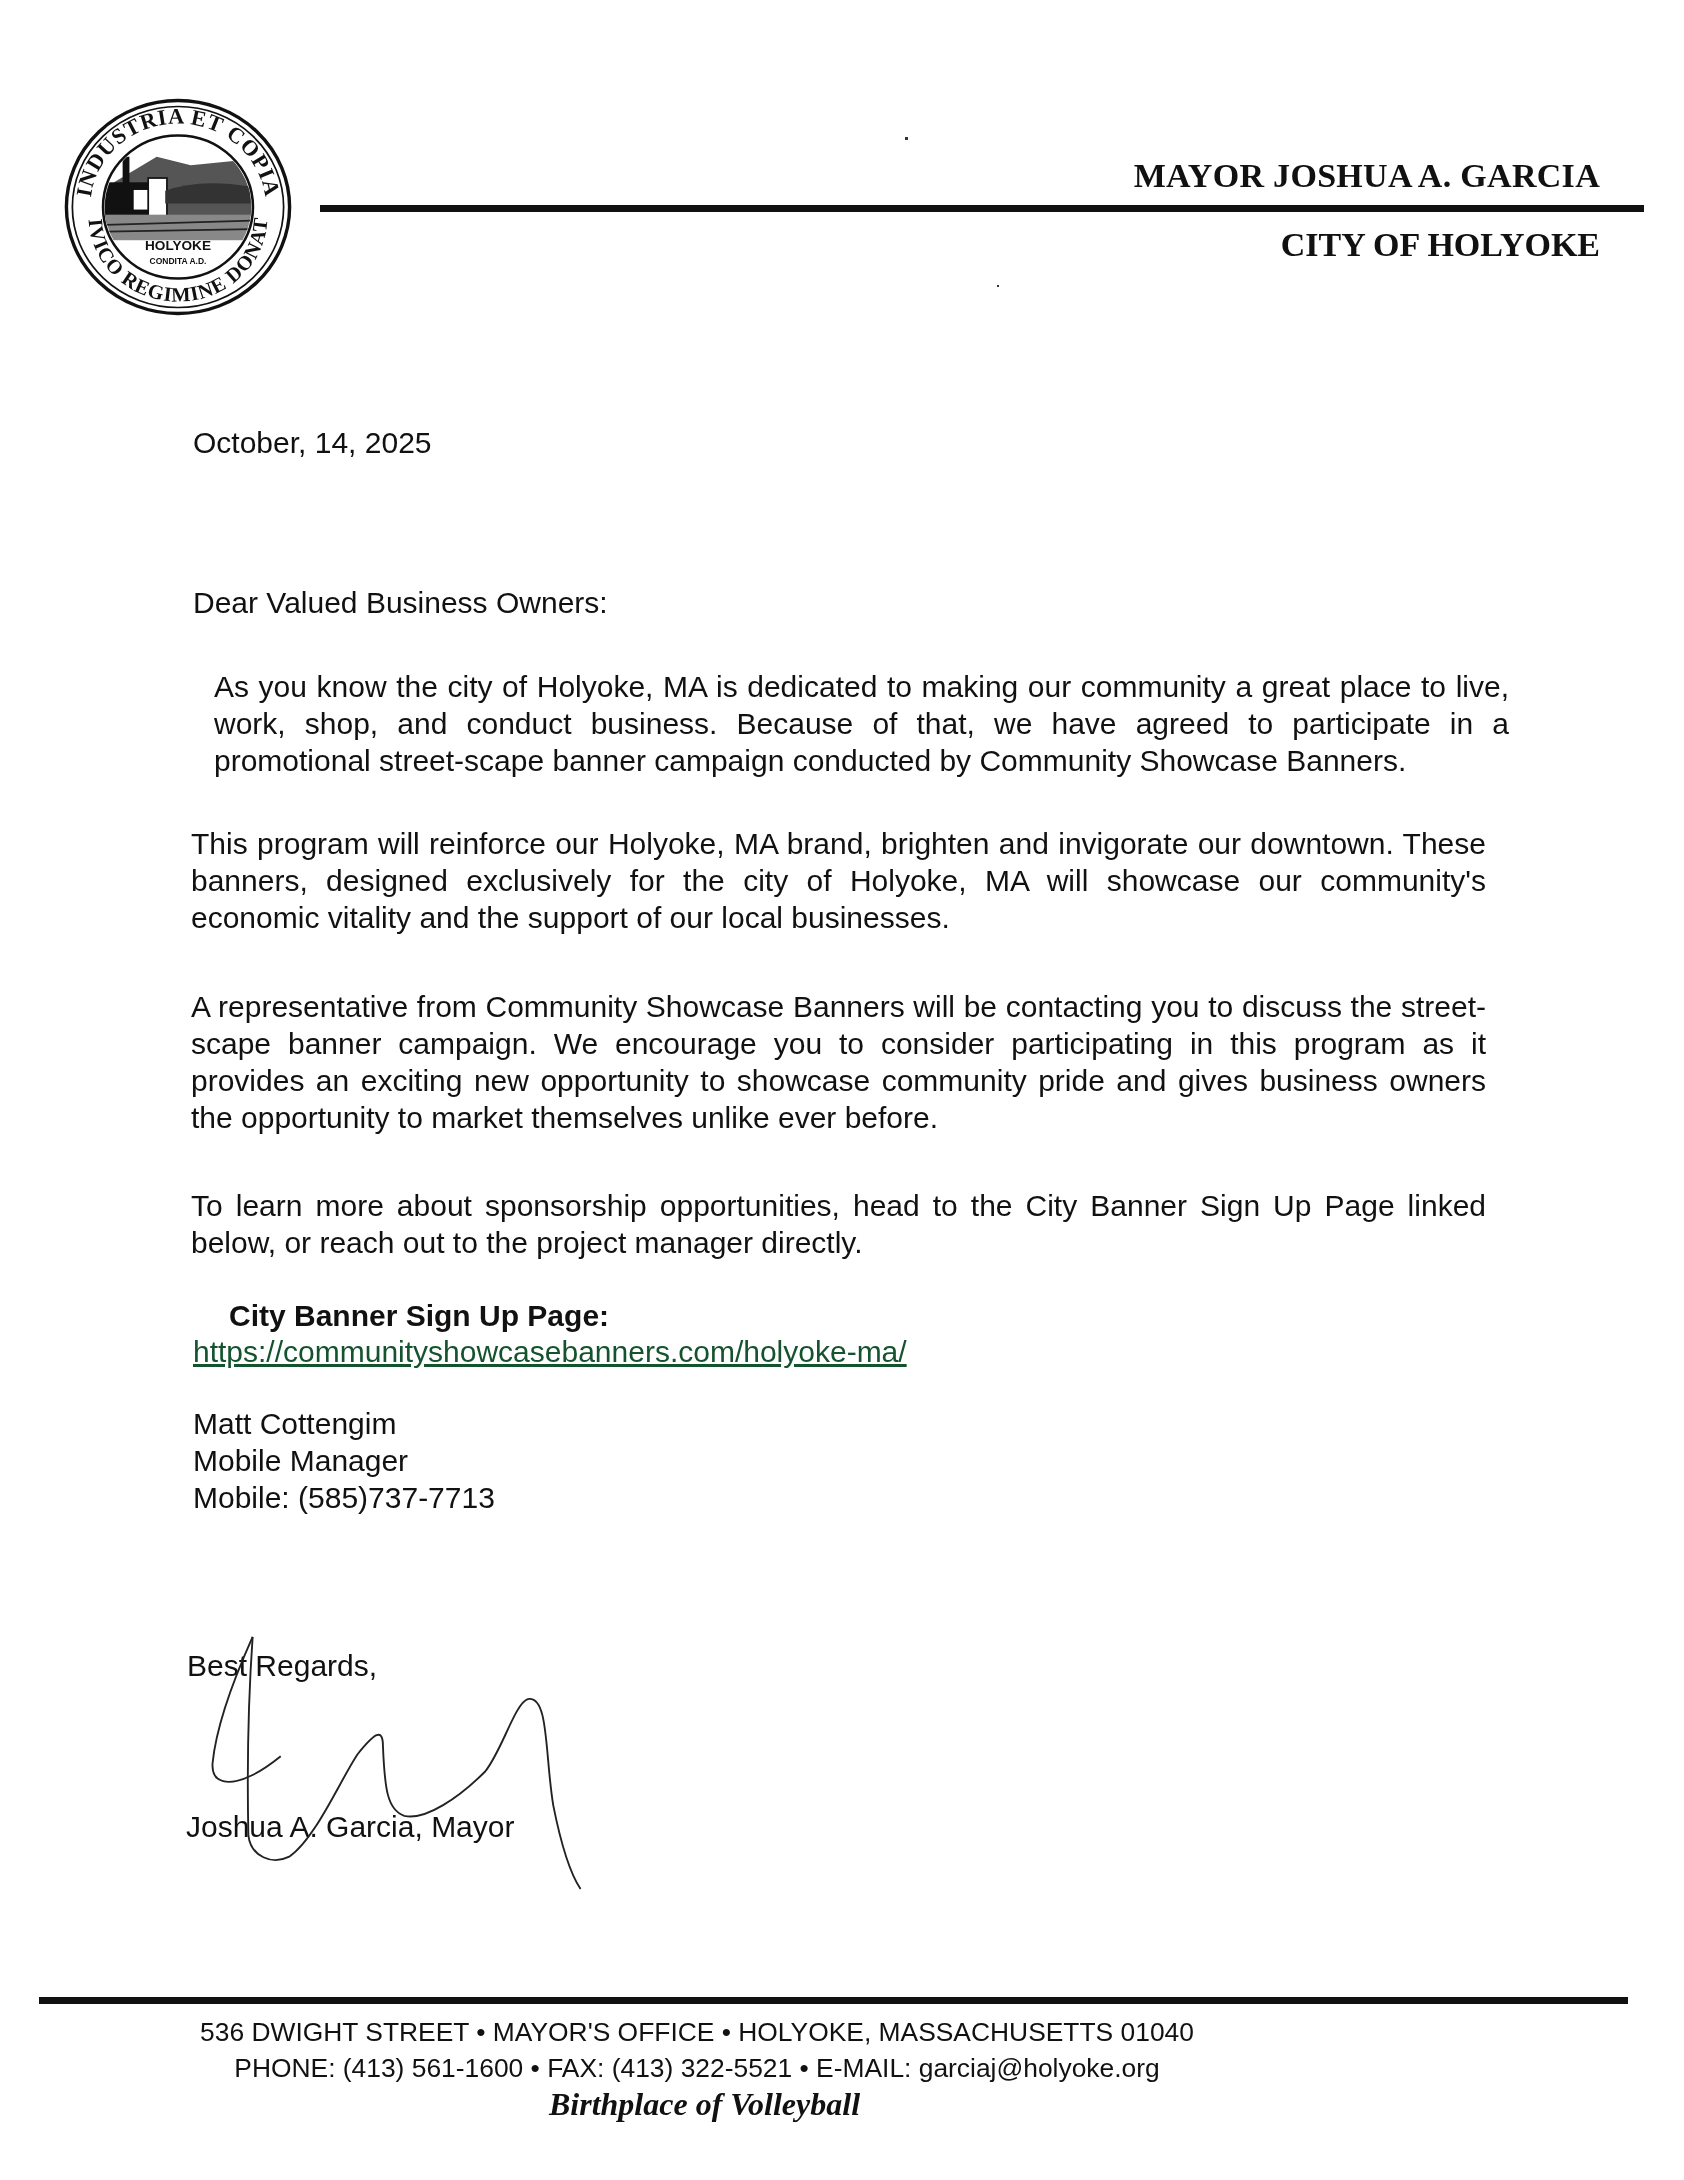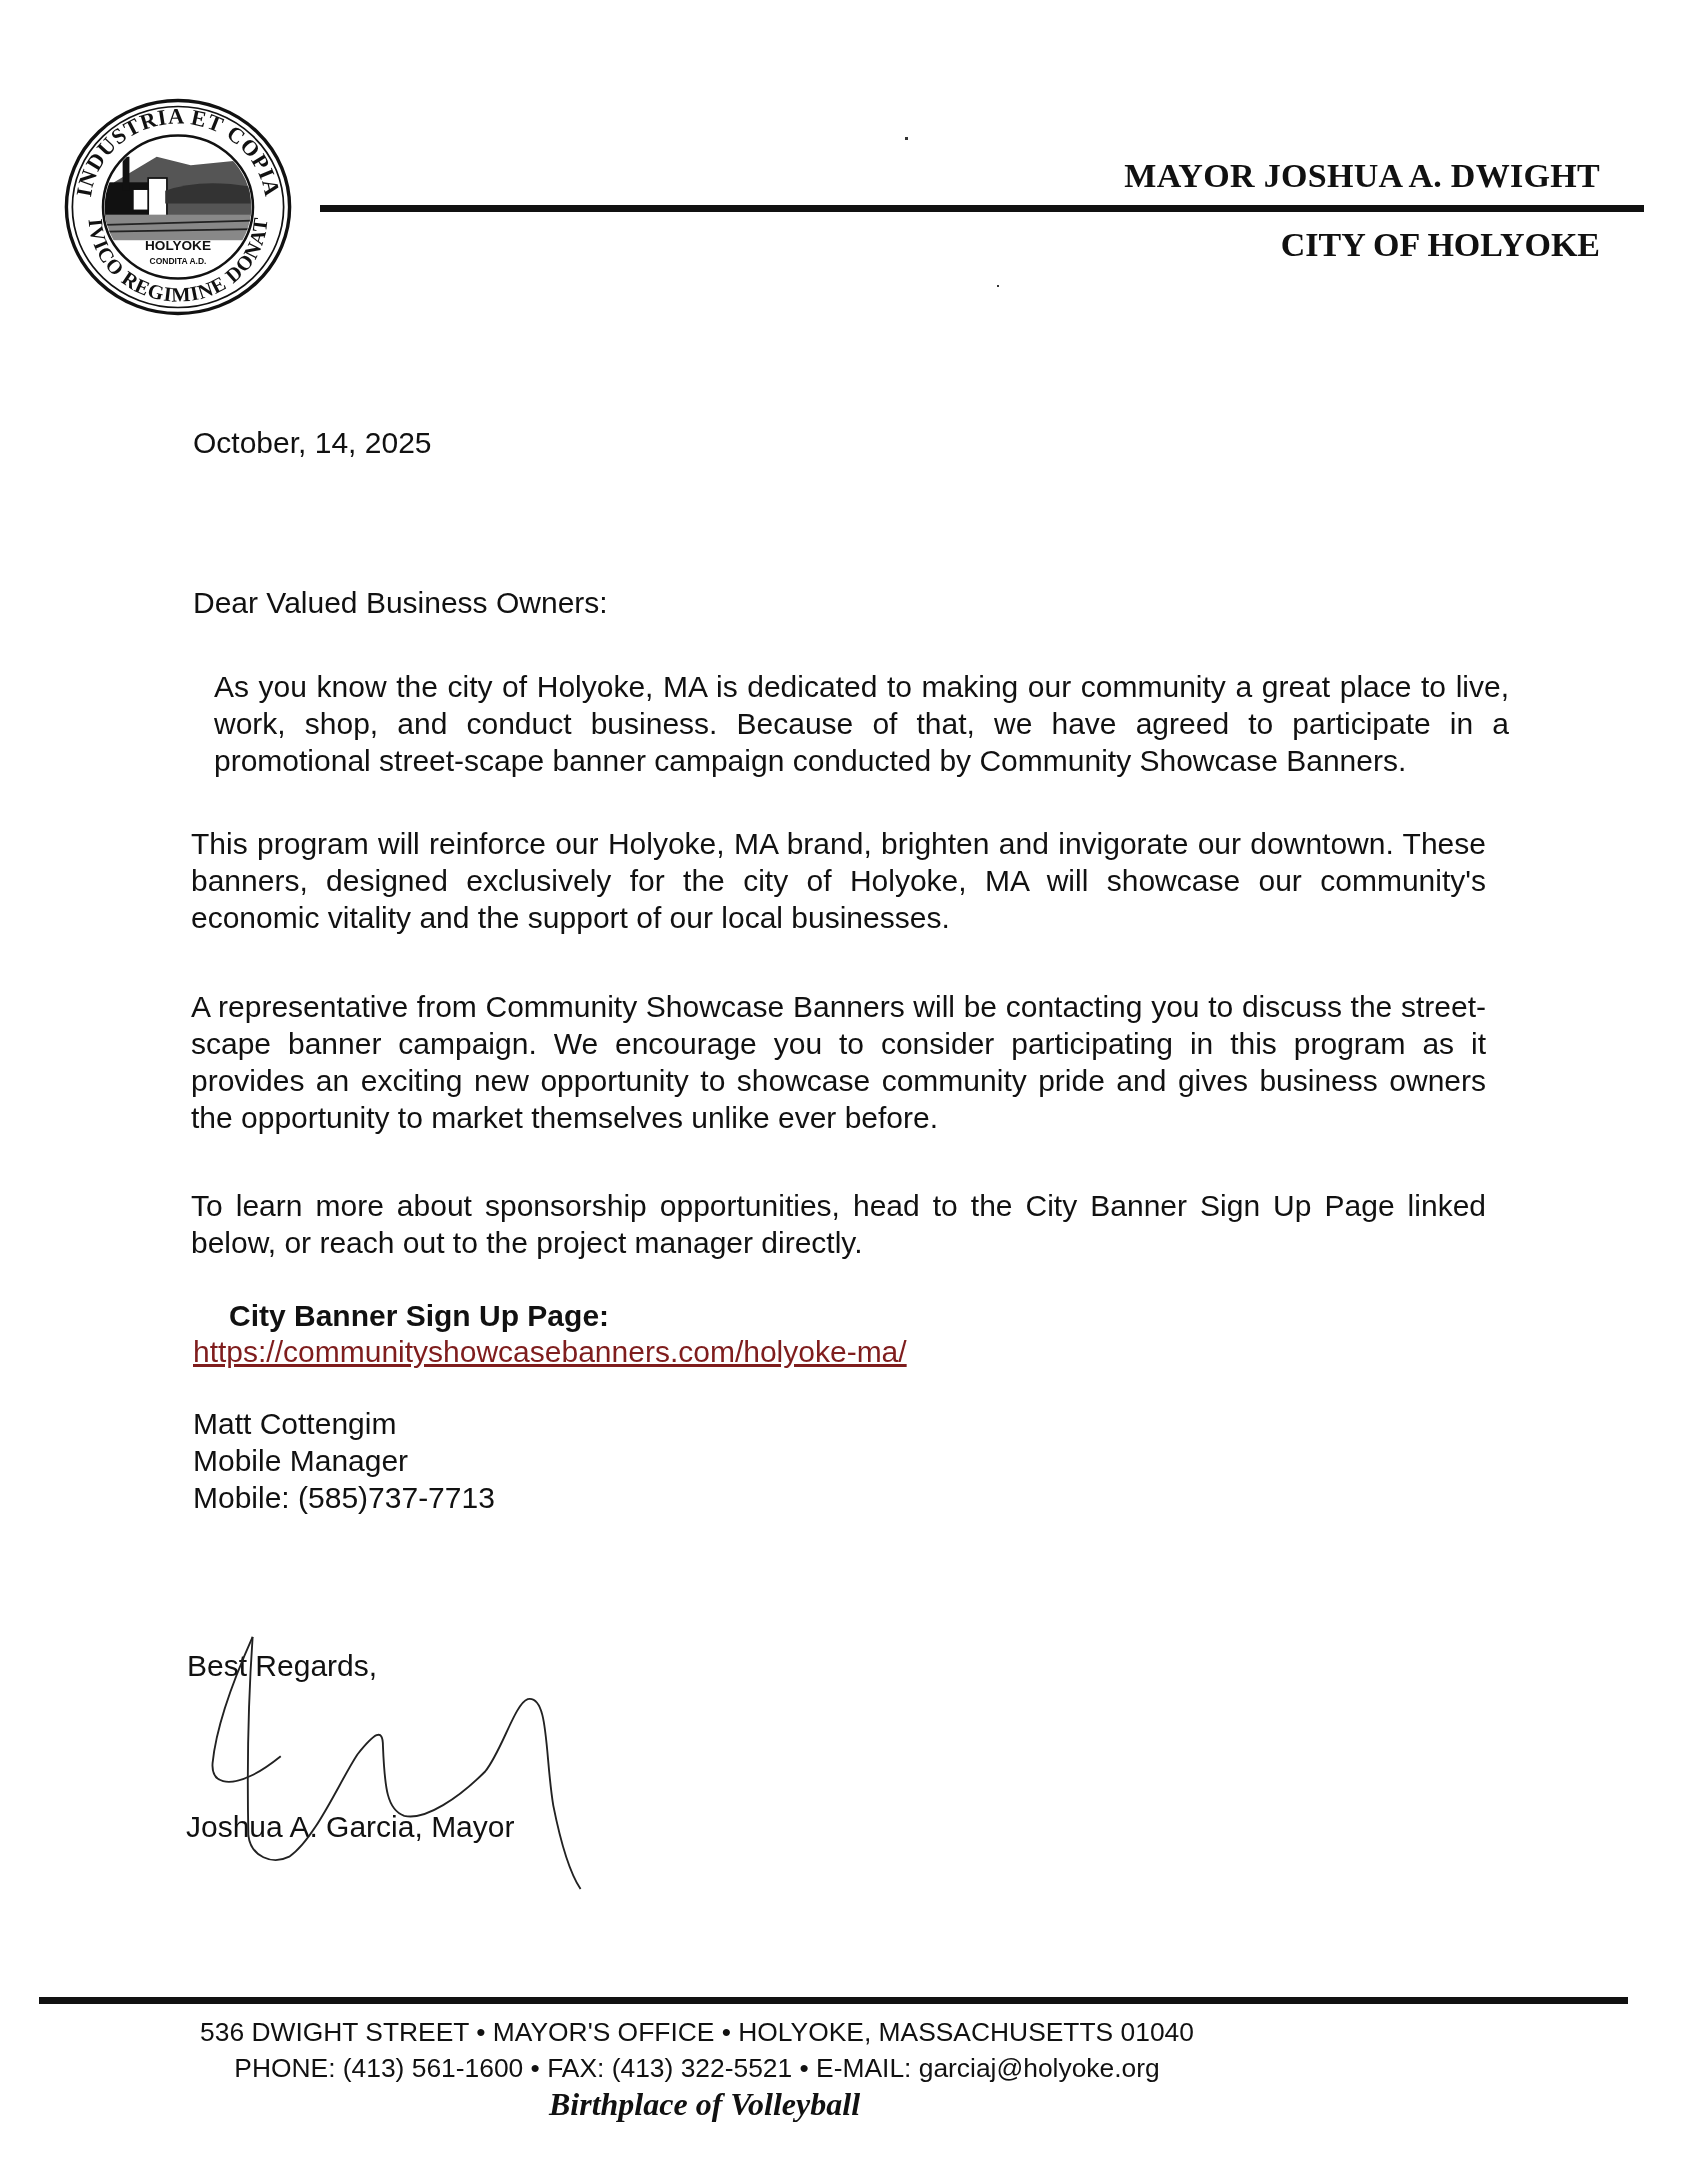--- a/index.html
+++ b/index.html
@@ -84,21 +84,21 @@
       font-weight: bold;
       line-height: 37px;
       margin-left: 36px;
     }
     .signup-link {
       position: absolute;
       left: 193px;
       top: 1333px;
       font-size: 30px;
       line-height: 37px;
-      color: #7f1d1d;
+      color: #14532d;
       text-decoration: underline;
     }
     .contact {
       position: absolute;
       left: 193px;
       top: 1405px;
       font-size: 30px;
       line-height: 37px;
     }
     .contact div { white-space: nowrap; }
@@ -188,21 +188,21 @@
     <rect x="100" y="95" width="22" height="55" fill="#fff" stroke="#111" stroke-width="2"></rect>
     <rect x="82" y="108" width="18" height="25" fill="#fff" stroke="#111" stroke-width="2"></rect>
     <path d="M 120 110 Q 160 95 220 105 L 220 125 L 120 125 Z" fill="#333"></path>
     <rect x="50" y="138" width="175" height="30" fill="#888"></rect>
     <path d="M 50 150 L 225 145 M 50 158 L 225 155" stroke="#222" stroke-width="2"></path>
   </g>
   <text x="135" y="180" text-anchor="middle" font-family="Liberation Sans, sans-serif" font-size="16" font-weight="bold" fill="#111">HOLYOKE</text>
   <text x="135" y="196" text-anchor="middle" font-family="Liberation Sans, sans-serif" font-size="10" font-weight="bold" fill="#111">CONDITA A.D.</text>
 </svg>
 
-<div class="header-title">MAYOR JOSHUA A. DWIGHT</div>
+<div class="header-title">MAYOR JOSHUA A. GARCIA</div>
 <div class="header-rule"></div>
 <div class="header-subtitle">CITY OF HOLYOKE</div>
 
 <div class="stray-dot" style="left:905px;top:137px;"></div>
 <div class="stray-dot" style="left:997px;top:285px;width:1.7px;height:1.7px;"></div>
 
 <div class="body-text date">October, 14, 2025</div>
 <div class="body-text salutation">Dear Valued Business Owners:</div>
 
 <div class="para p1">As you know the city of Holyoke, MA is dedicated to making our community a great place to live, work, shop, and conduct business. Because of that, we have agreed to participate in a promotional street-scape banner campaign conducted by Community Showcase Banners.</div>

